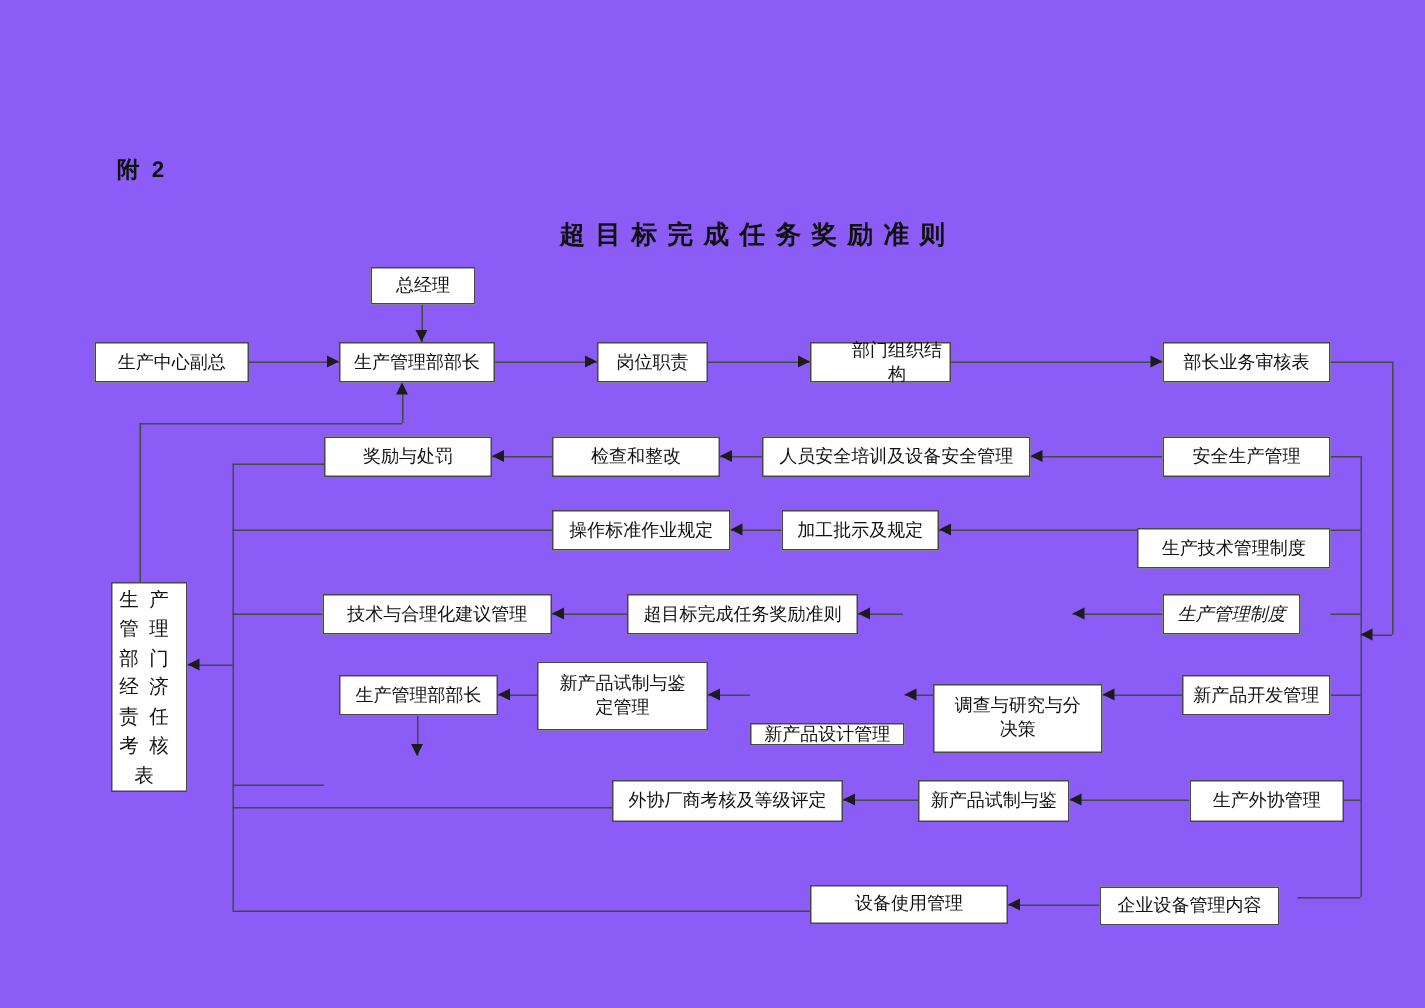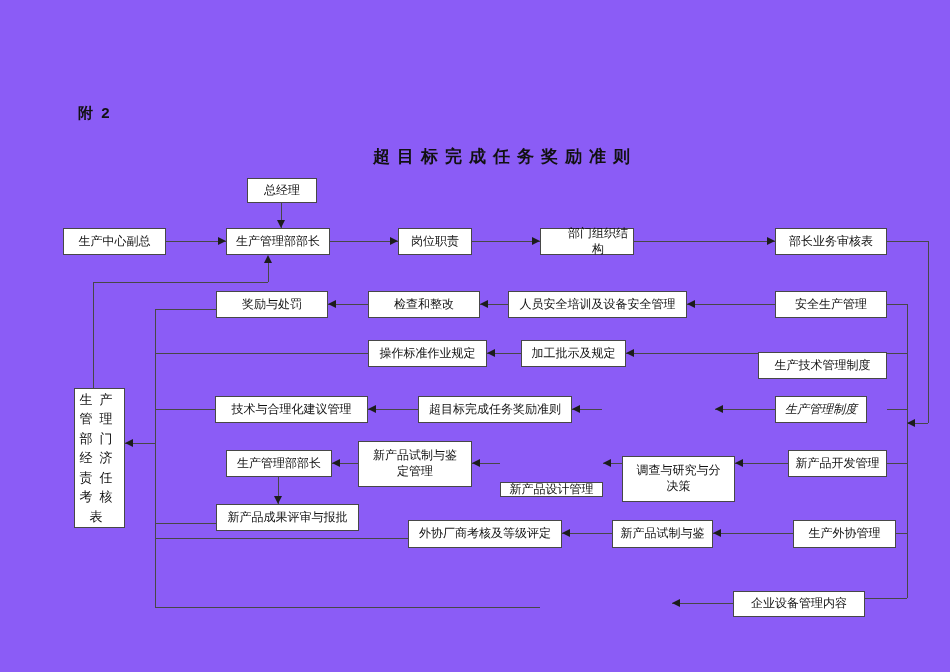--- a/index.html
+++ b/index.html
@@ -125,27 +125,27 @@
   <div class="node" style="left:775px;top:396px;width:92px;height:27px;font-style:italic;">生产管理制度</div>
 
   <div class="node" style="left:226px;top:450px;width:106px;height:27px;">生产管理部部长</div>
   <div class="node pre" style="left:358px;top:441px;width:114px;height:46px;">新产品试制与鉴
 定管理</div>
   <div class="node" style="left:500px;top:434px;width:103px;height:15px;margin-top:48px;">新产品设计管理</div>
   <div class="node pre" style="left:622px;top:456px;width:113px;height:46px;">调查与研究与分
 决策</div>
   <div class="node" style="left:788px;top:450px;width:99px;height:27px;">新产品开发管理</div>
 
-  <div class="node" style="left:216px;top:504px;width:143px;height:27px;">新产品成果评审与报批</div>
 
   <div class="node" style="left:408px;top:520px;width:154px;height:28px;">外协厂商考核及等级评定</div>
   <div class="node" style="left:612px;top:520px;width:101px;height:28px;">新产品试制与鉴</div>
   <div class="node" style="left:793px;top:520px;width:103px;height:28px;">生产外协管理</div>
 
-  <div class="node" style="left:733px;top:591px;width:132px;height:26px;">企业设备管理内容</div>
+  <div class="node" style="left:540px;top:590px;width:132px;height:26px;">设备使用管理</div>
+  <div class="node" style="left:733px;top:591px;width:120px;height:26px;">企业设备管理内容</div>
 
   <div class="node pre assessment" style="left:74px;top:388px;width:51px;height:140px;">生产
 管理
 部门
 经济
 责任
 考核
 表</div>
 
 </div>

